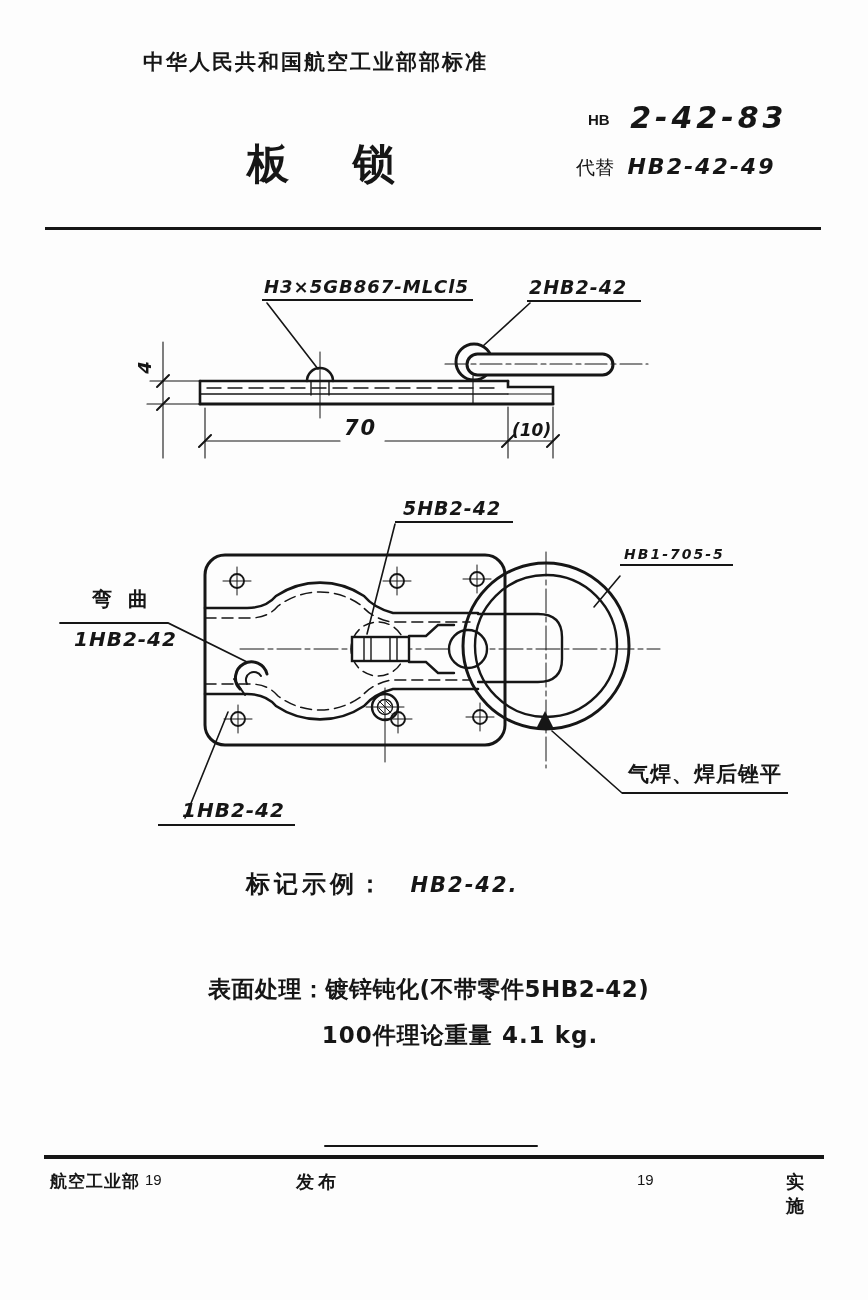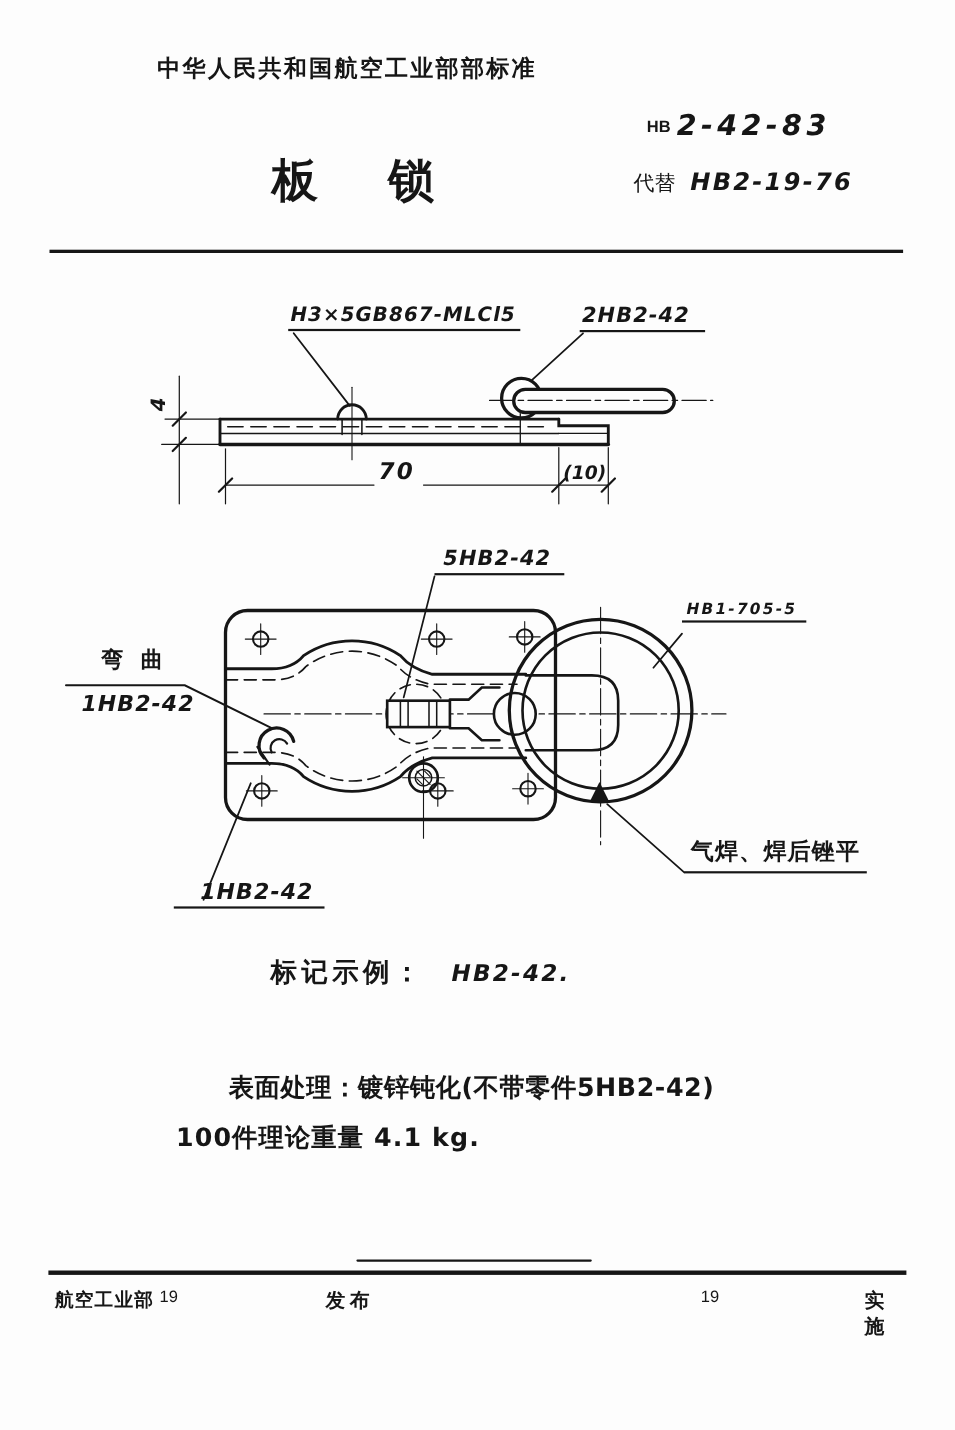--- a/index.html
+++ b/index.html
@@ -149,28 +149,28 @@
     </g>
   </g>
 
   <path d="M325,1146 H537" stroke-width="2"></path>
 </svg>
 
 <div class="abs print" style="left:143px;top:48px;font-size:21px;letter-spacing:2px;">中华人民共和国航空工业部部标准</div>
 
 <div class="abs lbl" style="left:588px;top:100px;">
   <span class="print" style="font-size:15px;vertical-align:3px;">HB</span>
-  <span class="hand" style="font-size:26px;letter-spacing:4px;margin-left:1px;">2-42-83</span>
+  <span class="hand" style="font-size:30px;letter-spacing:4px;margin-left:16px;">2-42-83</span>
 </div>
 
 <div class="abs hw-cn" style="left:247px;top:136px;font-size:42px;letter-spacing:64px;font-weight:600;">板锁</div>
 
 <div class="abs lbl" style="left:576px;top:154px;">
   <span class="hw-cn" style="font-size:19px;">代替</span>
-  <span class="hand" style="font-size:22px;letter-spacing:2px;margin-left:9px;">HB2-19-76</span>
+  <span class="hand" style="font-size:22px;letter-spacing:2px;margin-left:9px;">HB2-42-49</span>
 </div>
 
 <div class="abs ink" style="left:45px;top:227px;width:776px;height:3px;"></div>
 
 <div class="abs lbl hand u" style="left:262px;top:276px;font-size:18px;letter-spacing:1px;padding:0 4px 2px 2px;">H3×5GB867-MLCl5</div>
 <div class="abs lbl hand u" style="left:527px;top:276px;font-size:19px;letter-spacing:1px;padding:0 14px 2px 2px;">2HB2-42</div>
 <div class="abs lbl hand" style="left:138px;top:357px;font-size:18px;transform:rotate(-90deg);">4</div>
 <div class="abs lbl hand" style="left:344px;top:416px;font-size:21px;letter-spacing:2px;">70</div>
 <div class="abs lbl hand" style="left:512px;top:420px;font-size:17px;">(10)</div>
 
@@ -181,21 +181,21 @@
 <div class="abs lbl hand u" style="left:158px;top:798px;font-size:20px;letter-spacing:1px;padding:0 10px 2px 24px;">1HB2-42</div>
 <div class="abs lbl hw-cn u" style="left:622px;top:760px;font-size:21px;letter-spacing:1px;padding:0 6px 4px 6px;font-weight:600;">气焊、焊后锉平</div>
 
 <div class="abs lbl" style="left:246px;top:868px;">
   <span class="hw-cn" style="font-size:24px;letter-spacing:4px;font-weight:600;">标记示例：</span>
   <span class="hand" style="font-size:21px;letter-spacing:2px;margin-left:20px;">HB2-42.</span>
 </div>
 
 <div class="abs" style="left:160px;top:966px;width:600px;">
   <div class="hw-cn" style="font-size:23px;line-height:46px;font-weight:600;letter-spacing:0.5px;margin-left:48px;">表面处理：镀锌钝化(不带零件5HB2-42)</div>
-  <div class="hw-cn" style="font-size:23px;line-height:46px;font-weight:600;letter-spacing:1px;">100件理论重量 4.1 kg.</div>
+  <div class="hw-cn" style="font-size:23px;line-height:46px;font-weight:600;letter-spacing:1px;text-align:center;">100件理论重量 4.1 kg.</div>
 </div>
 
 <div class="abs ink" style="left:44px;top:1155px;width:780px;height:4px;"></div>
 
 <div class="abs" style="left:44px;top:1170px;width:780px;height:28px;">
   <span class="abs print" style="left:6px;top:0;font-size:17px;letter-spacing:1px;">航空工业部</span>
   <span class="abs" style="left:101px;top:1px;font-size:15px;">19</span>
   <span class="abs print" style="left:252px;top:0;font-size:18px;letter-spacing:4px;">发布</span>
   <span class="abs" style="left:593px;top:1px;font-size:15px;">19</span>
   <span class="abs print" style="left:742px;top:0;font-size:18px;letter-spacing:2px;">实施</span>

